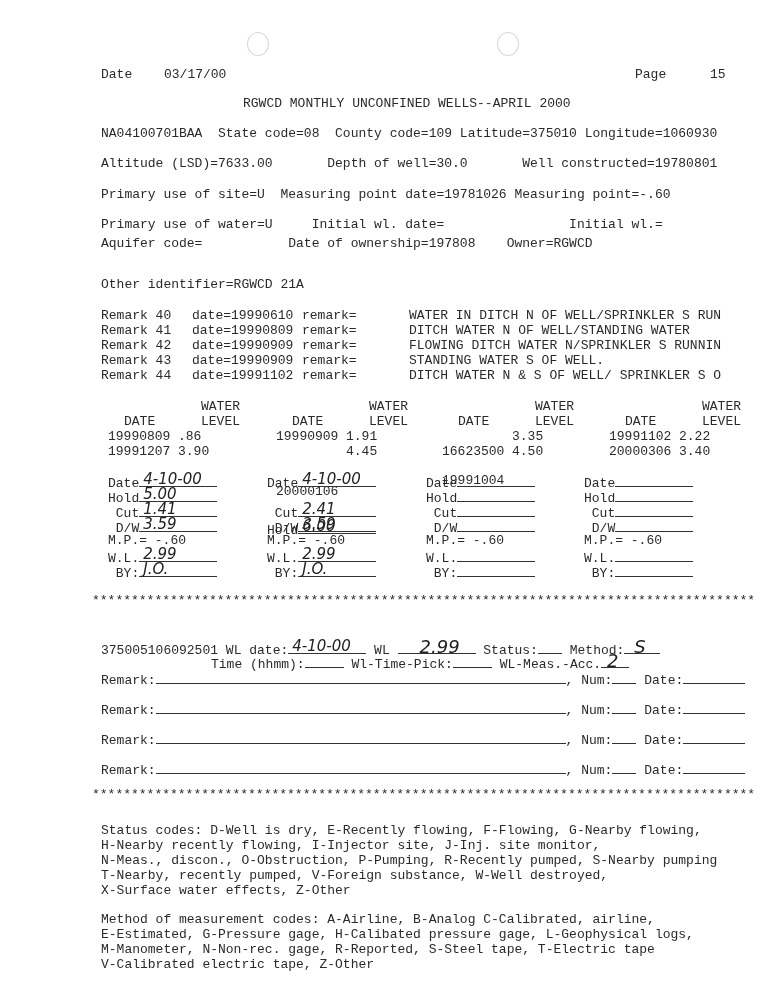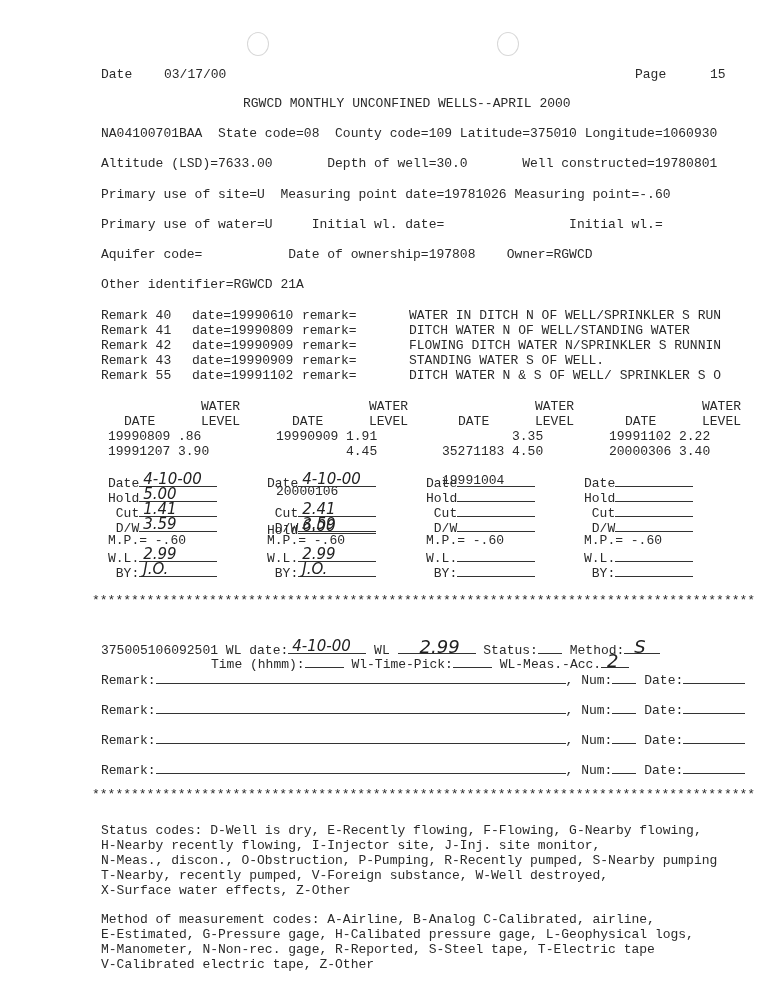--- a/index.html
+++ b/index.html
@@ -22,41 +22,41 @@
 <div class="abs" style="left:101px;top:67px;">Date</div>
 <div class="abs" style="left:164px;top:67px;">03/17/00</div>
 <div class="abs" style="left:635px;top:67px;">Page</div>
 <div class="abs" style="left:710px;top:67px;">15</div>
 <div class="abs" style="left:243px;top:96px;">RGWCD MONTHLY UNCONFINED WELLS--APRIL 2000</div>
 
 <div class="abs" style="left:101px;top:126px;">NA04100701BAA  State code=08  County code=109 Latitude=375010 Longitude=1060930</div>
 <div class="abs" style="left:101px;top:156px;">Altitude (LSD)=7633.00       Depth of well=30.0       Well constructed=19780801</div>
 <div class="abs" style="left:101px;top:187px;">Primary use of site=U  Measuring point date=19781026 Measuring point=-.60</div>
 <div class="abs" style="left:101px;top:217px;">Primary use of water=U     Initial wl. date=                Initial wl.=</div>
-<div class="abs" style="left:101px;top:247px;text-align:right;">Aquifer code=           Date of ownership=197808    Owner=RGWCD</div>
+<div class="abs" style="left:101px;top:236px;text-align:right;">Aquifer code=           Date of ownership=197808    Owner=RGWCD</div>
 <div class="abs" style="left:101px;top:277px;">Other identifier=RGWCD 21A</div>
 
 <div id="remarks">
     <div class="abs" style="left:101px;top:308px;">Remark 40</div>
     <div class="abs" style="left:192px;top:308px;">date=19990610</div>
     <div class="abs" style="left:302px;top:308px;">remark=</div>
     <div class="abs" style="left:409px;top:308px;">WATER IN DITCH N OF WELL/SPRINKLER S RUN</div>
     <div class="abs" style="left:101px;top:323px;">Remark 41</div>
     <div class="abs" style="left:192px;top:323px;">date=19990809</div>
     <div class="abs" style="left:302px;top:323px;">remark=</div>
     <div class="abs" style="left:409px;top:323px;">DITCH WATER N OF WELL/STANDING WATER</div>
     <div class="abs" style="left:101px;top:338px;">Remark 42</div>
     <div class="abs" style="left:192px;top:338px;">date=19990909</div>
     <div class="abs" style="left:302px;top:338px;">remark=</div>
     <div class="abs" style="left:409px;top:338px;">FLOWING DITCH WATER N/SPRINKLER S RUNNIN</div>
     <div class="abs" style="left:101px;top:353px;">Remark 43</div>
     <div class="abs" style="left:192px;top:353px;">date=19990909</div>
     <div class="abs" style="left:302px;top:353px;">remark=</div>
     <div class="abs" style="left:409px;top:353px;">STANDING WATER S OF WELL.</div>
-    <div class="abs" style="left:101px;top:368px;">Remark 55</div>
+    <div class="abs" style="left:101px;top:368px;">Remark 44</div>
     <div class="abs" style="left:192px;top:368px;">date=19991102</div>
     <div class="abs" style="left:302px;top:368px;">remark=</div>
     <div class="abs" style="left:409px;top:368px;">DITCH WATER N &amp; S OF WELL/ SPRINKLER S O</div>
   </div>
 
 <div id="levels">
     <div class="abs" style="left:201px;top:399px;">WATER</div>
     <div class="abs" style="left:124px;top:414px;">DATE</div>
     <div class="abs" style="left:201px;top:414px;">LEVEL</div>
     <div class="abs" style="left:108px;top:429px;">19990809</div>
@@ -68,21 +68,21 @@
     <div class="abs" style="left:369px;top:414px;">LEVEL</div>
     <div class="abs" style="left:276px;top:429px;">19990909</div>
     <div class="abs" style="left:346px;top:429px;">1.91</div>
     <div class="abs" style="left:276px;top:444px;margin-top:40px;">20000106</div>
     <div class="abs" style="left:346px;top:444px;">4.45</div>
     <div class="abs" style="left:535px;top:399px;">WATER</div>
     <div class="abs" style="left:458px;top:414px;">DATE</div>
     <div class="abs" style="left:535px;top:414px;">LEVEL</div>
     <div class="abs" style="left:442px;top:429px;margin-top:44px;">19991004</div>
     <div class="abs" style="left:512px;top:429px;">3.35</div>
-    <div class="abs" style="left:442px;top:444px;">35271183</div>
+    <div class="abs" style="left:442px;top:444px;">16623500</div>
     <div class="abs" style="left:512px;top:444px;">4.50</div>
     <div class="abs" style="left:702px;top:399px;">WATER</div>
     <div class="abs" style="left:625px;top:414px;">DATE</div>
     <div class="abs" style="left:702px;top:414px;">LEVEL</div>
     <div class="abs" style="left:609px;top:429px;">19991102</div>
     <div class="abs" style="left:679px;top:429px;">2.22</div>
     <div class="abs" style="left:609px;top:444px;">20000306</div>
     <div class="abs" style="left:679px;top:444px;">3.40</div>
   </div>
 

